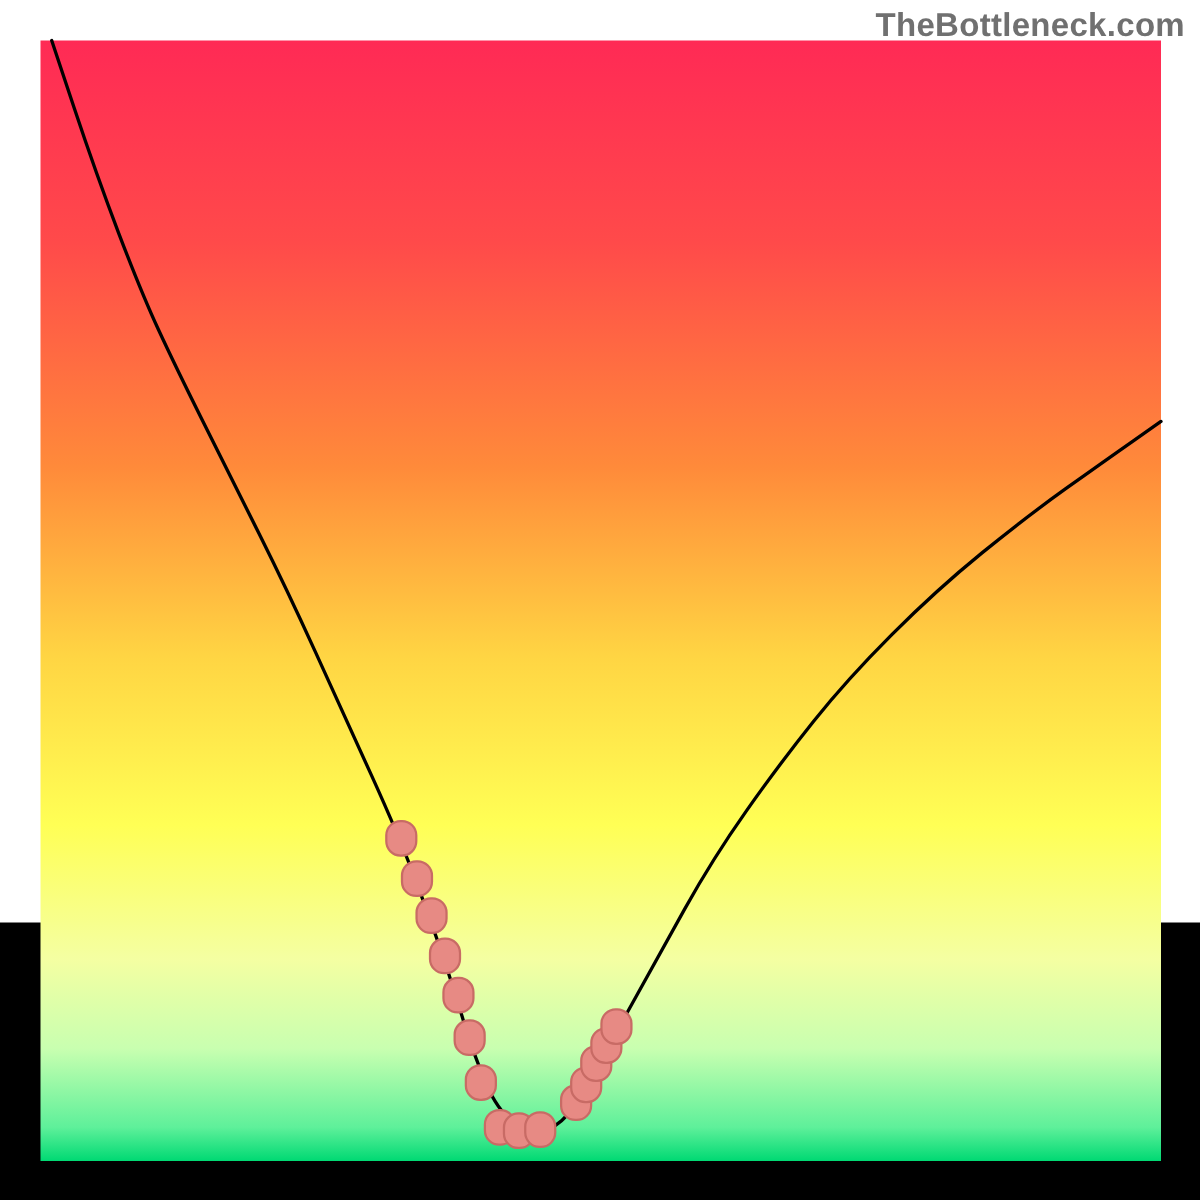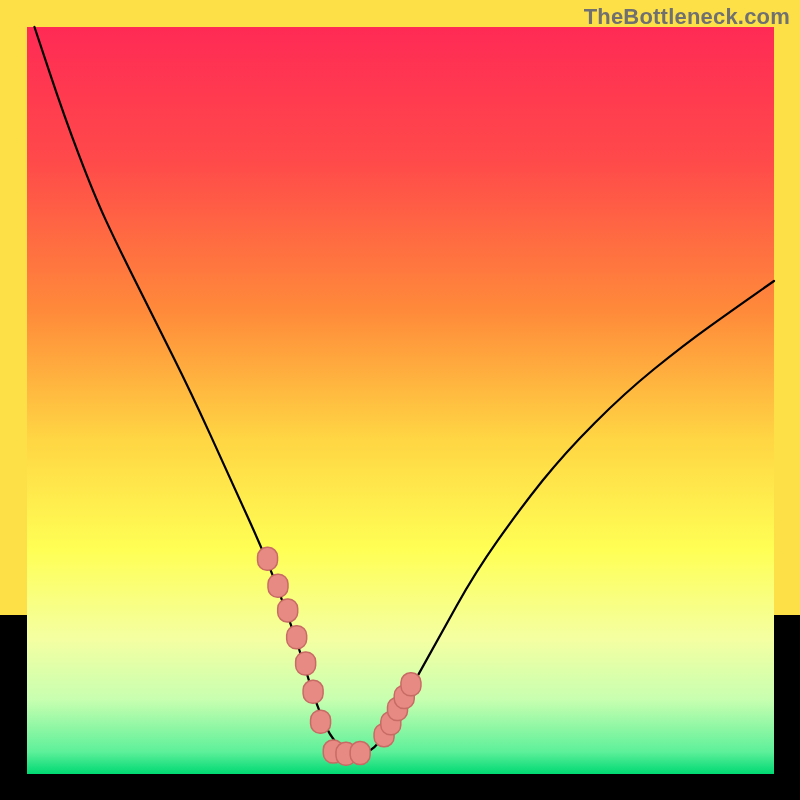--- a/index.html
+++ b/index.html
@@ -9,21 +9,21 @@
     height: 800px;
     background: #000;
     overflow: hidden;
   }
   .frame {
     position: absolute;
     left: 0;
     top: 0;
     width: 800px;
     height: 615px;
-    background: #fde047;
+    background: #ffffff;
     text-decoration: underline;
   }
   .plot-area {
     position: absolute;
     left: 27px;
     top: 27px;
     width: 747px;
     height: 747px;
     
   }

